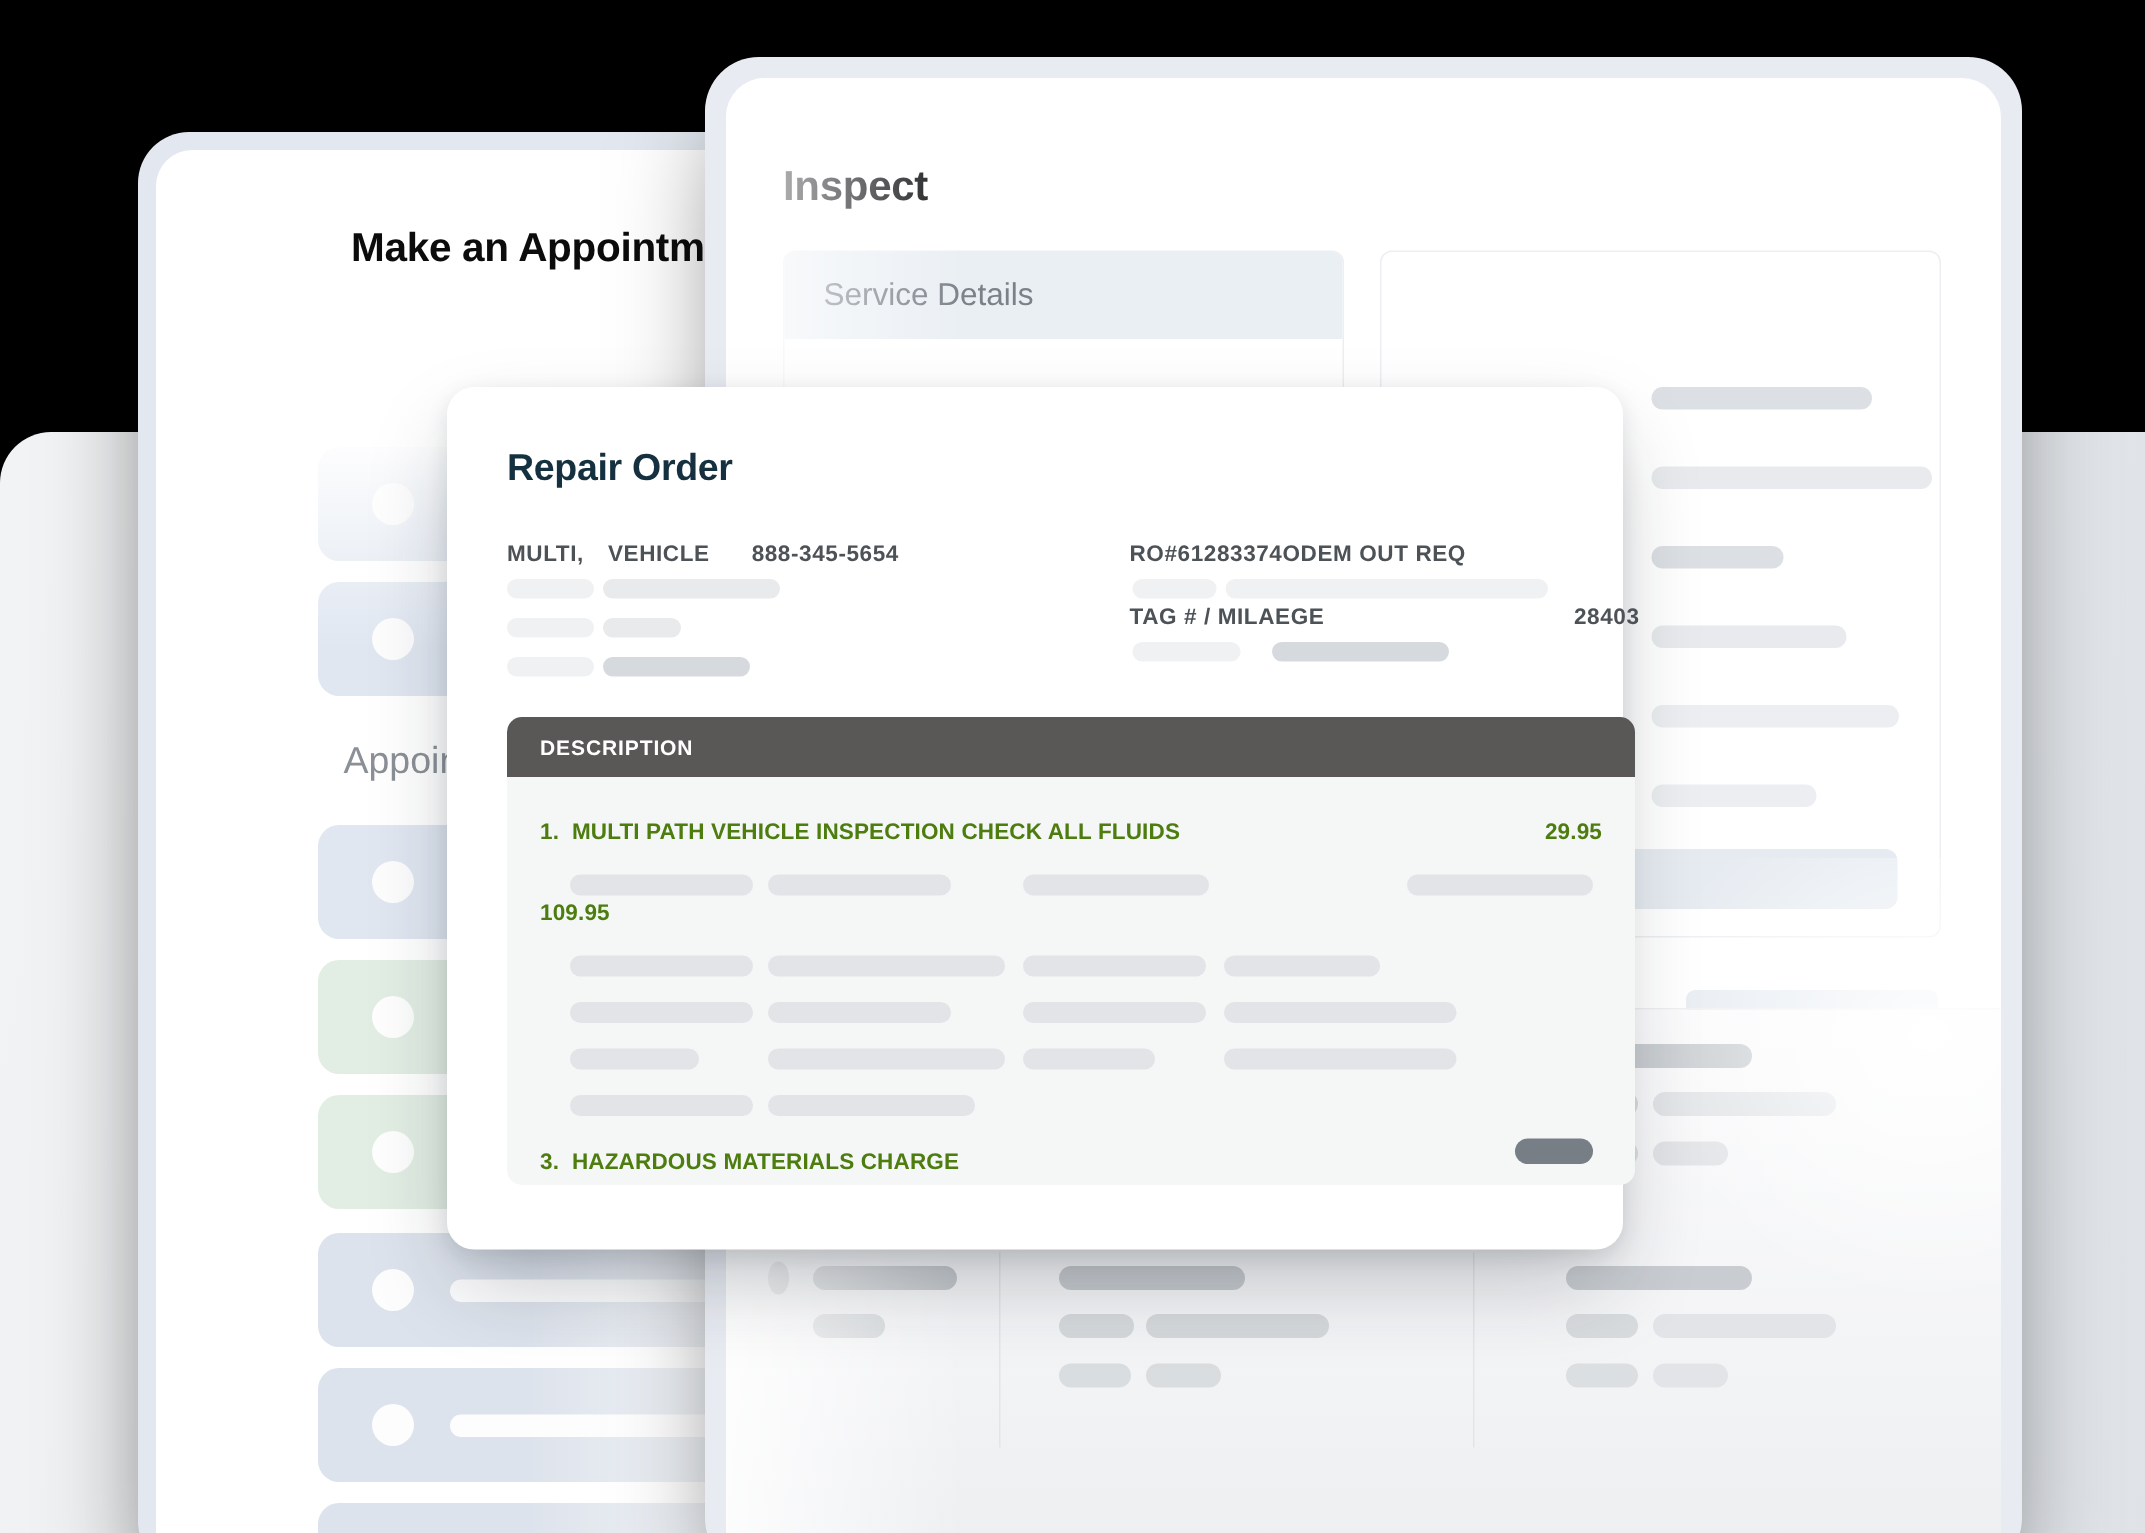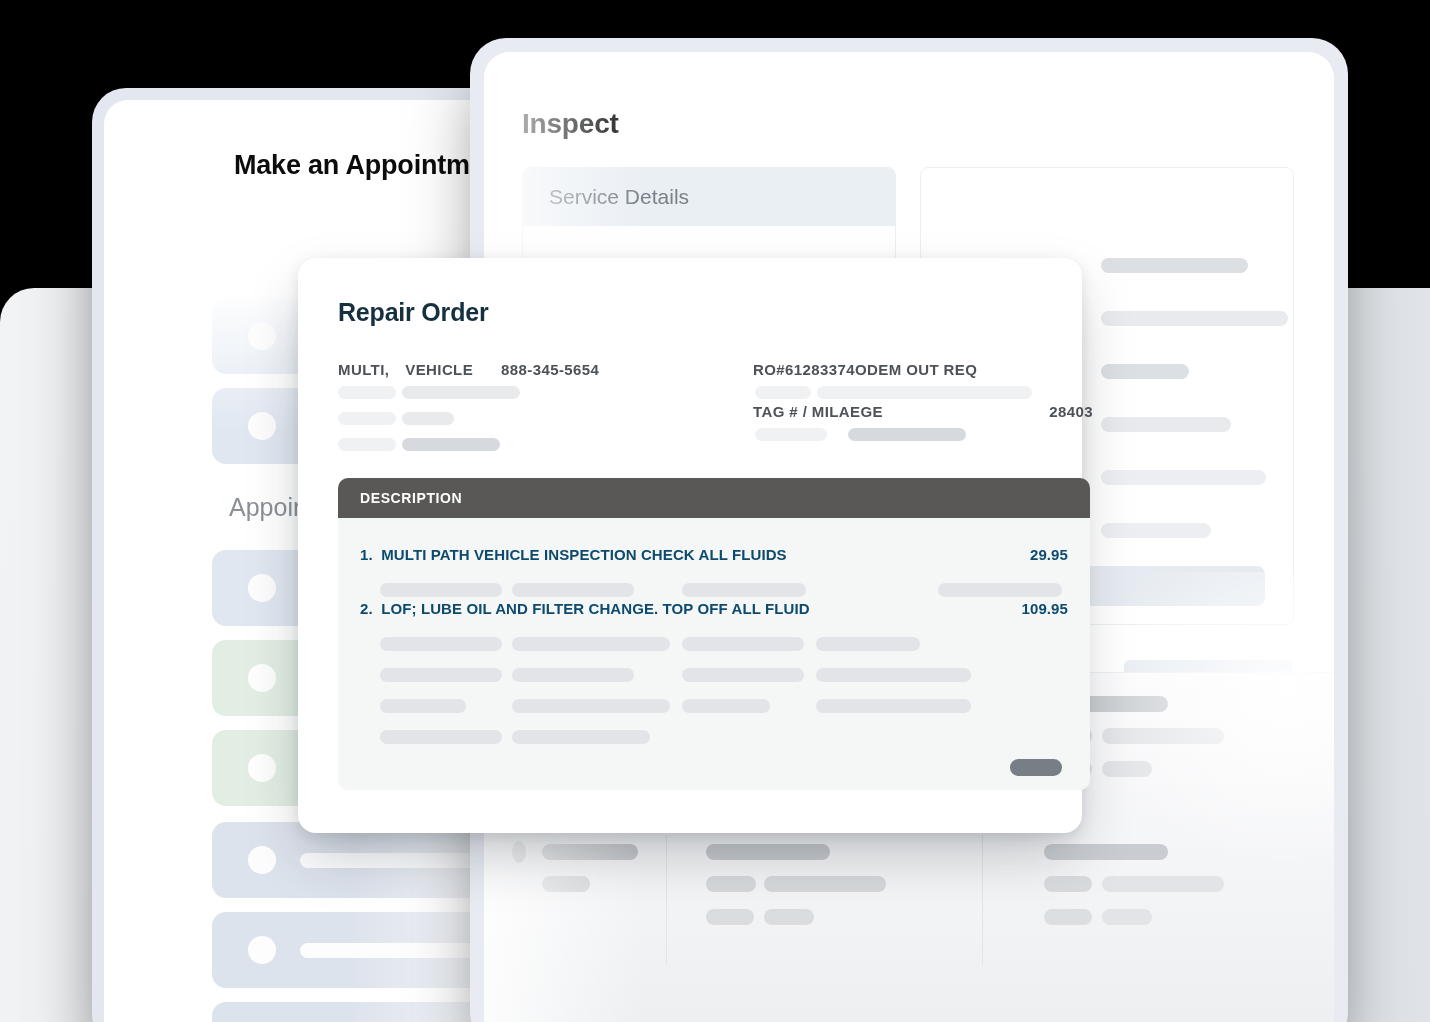--- a/index.html
+++ b/index.html
@@ -161,21 +161,21 @@
     background:#f5f6f6;border-radius:10px;overflow:hidden;text-align:right;
   }
   .desc-head{
     height:40px;background:#5a5857;color:#ffffff;
     display:flex;align-items:center;padding-left:22px;
     font-size:14px;font-weight:bold;letter-spacing:.6px;
   }
   .desc-item{
     position:absolute;left:22px;right:22px;
     display:flex;justify-content:space-between;align-items:center;
-    font-size:15px;font-weight:bold;color:#0c4a6e;letter-spacing:.1px;
+    font-size:15px;font-weight:bold;color:#4d7c0f;letter-spacing:.1px;
   }
   .dph{position:absolute;border-radius:8px;background:#e2e4e8;height:14px;}
   .hz-pill{
     position:absolute;border-radius:9px;background:#787e86;height:17px;width:52px;
   }
 </style>
 </head>
 <body>
 
 <div id="stage">
@@ -345,42 +345,45 @@
           <span>MULTI PATH VEHICLE INSPECTION CHECK ALL FLUIDS</span>
         </span>
         <span>29.95</span>
       </div>
       <div class="dph" style="left:42px;top:105px;width:122px;"></div>
       <div class="dph" style="left:174px;top:105px;width:122px;"></div>
       <div class="dph" style="left:344px;top:105px;width:124px;"></div>
       <div class="dph" style="left:600px;top:105px;width:124px;"></div>
 
       <div class="desc-item" style="top:122px;">
-        <span>
-          <span>2.</span>&nbsp;
-          <span>LOF; LUBE OIL AND FILTER CHANGE. TOP OFF ALL FLUID</span>
-        </span>
         <span>109.95</span>
       </div>
       <div class="dph" style="left:42px;top:159px;width:122px;"></div>
       <div class="dph" style="left:174px;top:159px;width:158px;"></div>
       <div class="dph" style="left:344px;top:159px;width:122px;"></div>
       <div class="dph" style="left:478px;top:159px;width:104px;"></div>
 
       <div class="dph" style="left:42px;top:190px;width:122px;"></div>
       <div class="dph" style="left:174px;top:190px;width:122px;"></div>
       <div class="dph" style="left:344px;top:190px;width:122px;"></div>
       <div class="dph" style="left:478px;top:190px;width:155px;"></div>
 
       <div class="dph" style="left:42px;top:221px;width:86px;"></div>
       <div class="dph" style="left:174px;top:221px;width:158px;"></div>
       <div class="dph" style="left:344px;top:221px;width:88px;"></div>
       <div class="dph" style="left:478px;top:221px;width:155px;"></div>
 
       <div class="dph" style="left:42px;top:252px;width:122px;"></div>
       <div class="dph" style="left:174px;top:252px;width:138px;"></div>
 
+      <div class="desc-item" style="top:288px;">
+        <span>
+          <span>3.</span>&nbsp;
+          <span>HAZARDOUS MATERIALS CHARGE</span>
+        </span>
+        <span></span>
+      </div>
       <div class="hz-pill" style="left:672px;top:281px;"></div>
 
     </div>
   </div>
 
 </div>
 
 </body></html>

